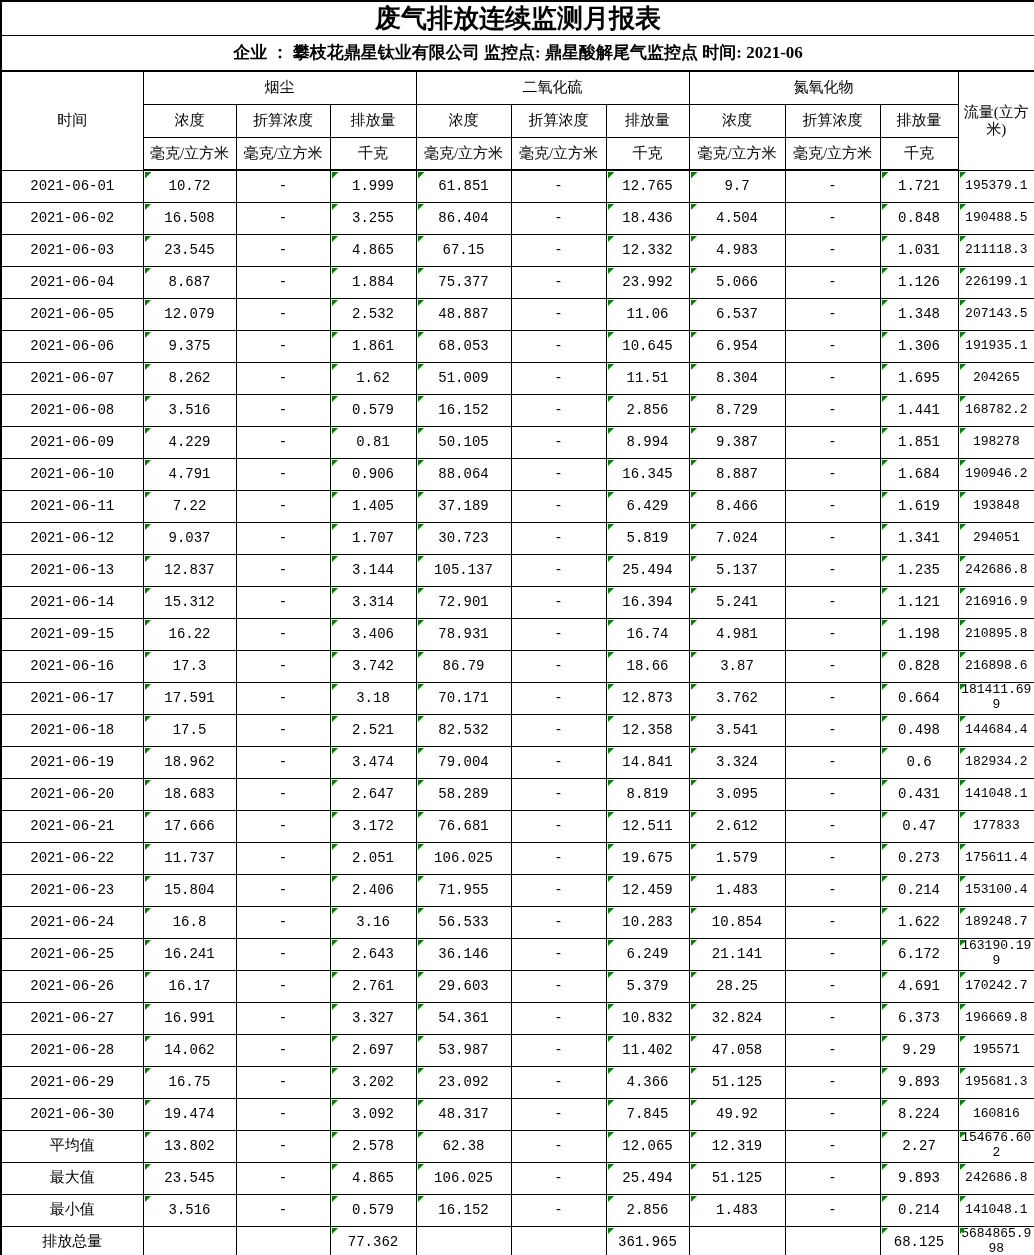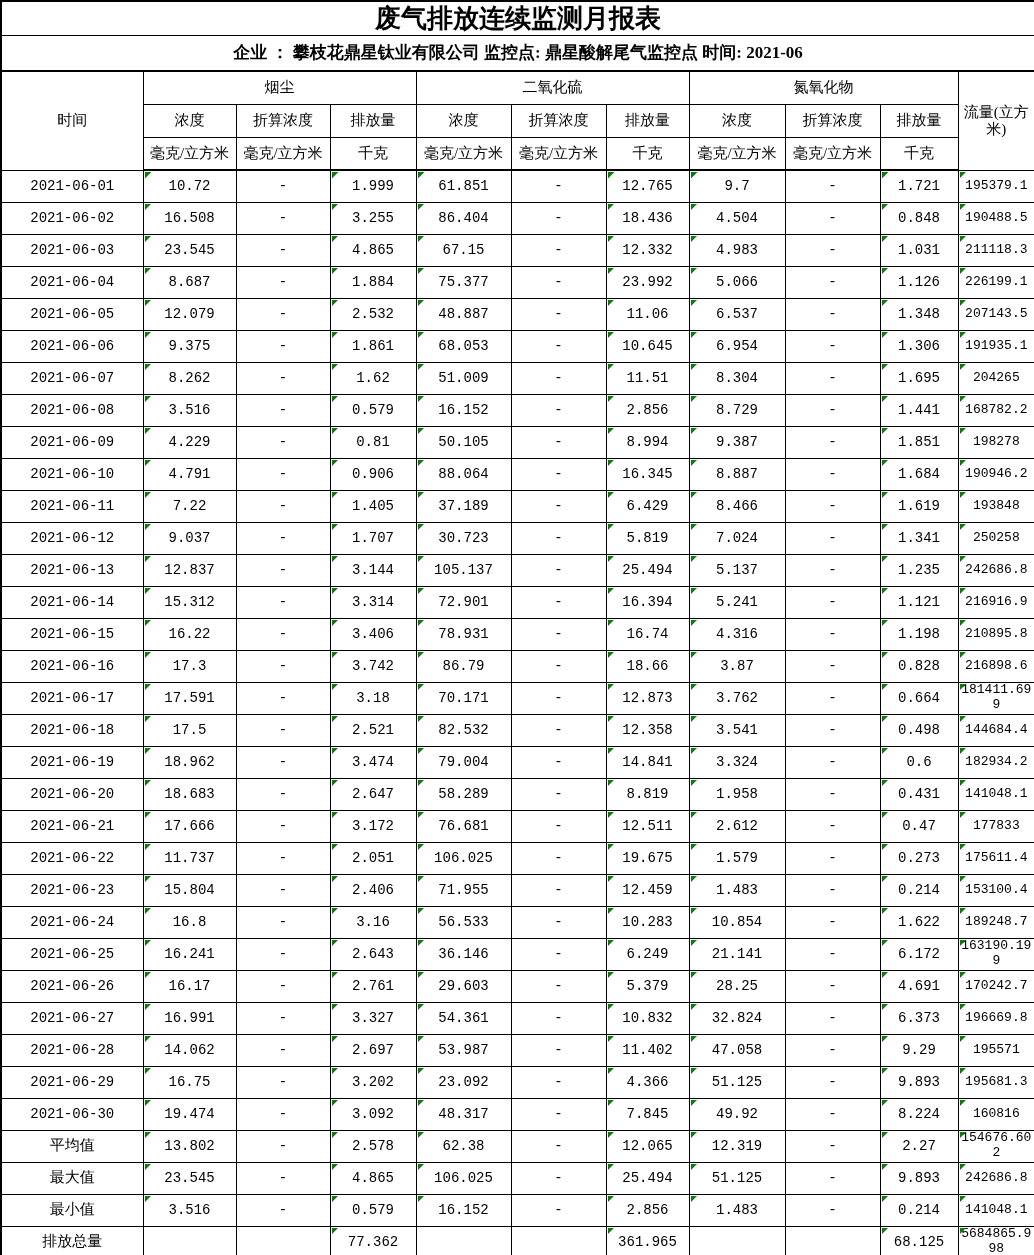--- a/index.html
+++ b/index.html
@@ -284,21 +284,21 @@
           <td class="c-label">2021-06-12</td>
           <td class="c-num"><span class="tri" style="background: rgb(11, 124, 11);"></span><span>9.037</span></td>
           <td class="c-num"><span>-</span></td>
           <td class="c-num"><span class="tri" style="background: rgb(11, 124, 11);"></span><span>1.707</span></td>
           <td class="c-num"><span class="tri" style="background: rgb(11, 124, 11);"></span><span>30.723</span></td>
           <td class="c-num"><span>-</span></td>
           <td class="c-num"><span class="tri" style="background: rgb(11, 124, 11);"></span><span>5.819</span></td>
           <td class="c-num"><span class="tri" style="background: rgb(11, 124, 11);"></span><span>7.024</span></td>
           <td class="c-num"><span>-</span></td>
           <td class="c-num"><span class="tri" style="background: rgb(11, 124, 11);"></span><span>1.341</span></td>
-          <td class="c-num c-flow"><span class="tri" style="background: rgb(11, 124, 11);"></span><span>250258</span></td>
+          <td class="c-num c-flow"><span class="tri" style="background: rgb(11, 124, 11);"></span><span>294051</span></td>
         </tr>
         <tr>
           <td class="c-label">2021-06-13</td>
           <td class="c-num"><span class="tri" style="background: rgb(11, 124, 11);"></span><span>12.837</span></td>
           <td class="c-num"><span>-</span></td>
           <td class="c-num"><span class="tri" style="background: rgb(11, 124, 11);"></span><span>3.144</span></td>
           <td class="c-num"><span class="tri" style="background: rgb(11, 124, 11);"></span><span>105.137</span></td>
           <td class="c-num"><span>-</span></td>
           <td class="c-num"><span class="tri" style="background: rgb(11, 124, 11);"></span><span>25.494</span></td>
           <td class="c-num"><span class="tri" style="background: rgb(11, 124, 11);"></span><span>5.137</span></td>
@@ -313,28 +313,28 @@
           <td class="c-num"><span class="tri" style="background: rgb(11, 124, 11);"></span><span>3.314</span></td>
           <td class="c-num"><span class="tri" style="background: rgb(11, 124, 11);"></span><span>72.901</span></td>
           <td class="c-num"><span>-</span></td>
           <td class="c-num"><span class="tri" style="background: rgb(11, 124, 11);"></span><span>16.394</span></td>
           <td class="c-num"><span class="tri" style="background: rgb(11, 124, 11);"></span><span>5.241</span></td>
           <td class="c-num"><span>-</span></td>
           <td class="c-num"><span class="tri" style="background: rgb(11, 124, 11);"></span><span>1.121</span></td>
           <td class="c-num c-flow"><span class="tri" style="background: rgb(11, 124, 11);"></span><span>216916.9</span></td>
         </tr>
         <tr>
-          <td class="c-label">2021-06-15</td>
+          <td class="c-label">2021-09-15</td>
           <td class="c-num"><span class="tri" style="background: rgb(11, 124, 11);"></span><span>16.22</span></td>
           <td class="c-num"><span>-</span></td>
           <td class="c-num"><span class="tri" style="background: rgb(11, 124, 11);"></span><span>3.406</span></td>
           <td class="c-num"><span class="tri" style="background: rgb(11, 124, 11);"></span><span>78.931</span></td>
           <td class="c-num"><span>-</span></td>
           <td class="c-num"><span class="tri" style="background: rgb(11, 124, 11);"></span><span>16.74</span></td>
-          <td class="c-num"><span class="tri" style="background: rgb(11, 124, 11);"></span><span>4.316</span></td>
+          <td class="c-num"><span class="tri" style="background: rgb(11, 124, 11);"></span><span>4.981</span></td>
           <td class="c-num"><span>-</span></td>
           <td class="c-num"><span class="tri" style="background: rgb(11, 124, 11);"></span><span>1.198</span></td>
           <td class="c-num c-flow"><span class="tri" style="background: rgb(11, 124, 11);"></span><span>210895.8</span></td>
         </tr>
         <tr>
           <td class="c-label">2021-06-16</td>
           <td class="c-num"><span class="tri" style="background: rgb(11, 124, 11);"></span><span>17.3</span></td>
           <td class="c-num"><span>-</span></td>
           <td class="c-num"><span class="tri" style="background: rgb(11, 124, 11);"></span><span>3.742</span></td>
           <td class="c-num"><span class="tri" style="background: rgb(11, 124, 11);"></span><span>86.79</span></td>
@@ -385,21 +385,21 @@
           <td class="c-num c-flow"><span class="tri" style="background: rgb(11, 124, 11);"></span><span>182934.2</span></td>
         </tr>
         <tr>
           <td class="c-label">2021-06-20</td>
           <td class="c-num"><span class="tri" style="background: rgb(11, 124, 11);"></span><span>18.683</span></td>
           <td class="c-num"><span>-</span></td>
           <td class="c-num"><span class="tri" style="background: rgb(11, 124, 11);"></span><span>2.647</span></td>
           <td class="c-num"><span class="tri" style="background: rgb(11, 124, 11);"></span><span>58.289</span></td>
           <td class="c-num"><span>-</span></td>
           <td class="c-num"><span class="tri" style="background: rgb(11, 124, 11);"></span><span>8.819</span></td>
-          <td class="c-num"><span class="tri" style="background: rgb(11, 124, 11);"></span><span>1.958</span></td>
+          <td class="c-num"><span class="tri" style="background: rgb(11, 124, 11);"></span><span>3.095</span></td>
           <td class="c-num"><span>-</span></td>
           <td class="c-num"><span class="tri" style="background: rgb(11, 124, 11);"></span><span>0.431</span></td>
           <td class="c-num c-flow"><span class="tri" style="background: rgb(11, 124, 11);"></span><span>141048.1</span></td>
         </tr>
         <tr>
           <td class="c-label">2021-06-21</td>
           <td class="c-num"><span class="tri" style="background: rgb(11, 124, 11);"></span><span>17.666</span></td>
           <td class="c-num"><span>-</span></td>
           <td class="c-num"><span class="tri" style="background: rgb(11, 124, 11);"></span><span>3.172</span></td>
           <td class="c-num"><span class="tri" style="background: rgb(11, 124, 11);"></span><span>76.681</span></td>

